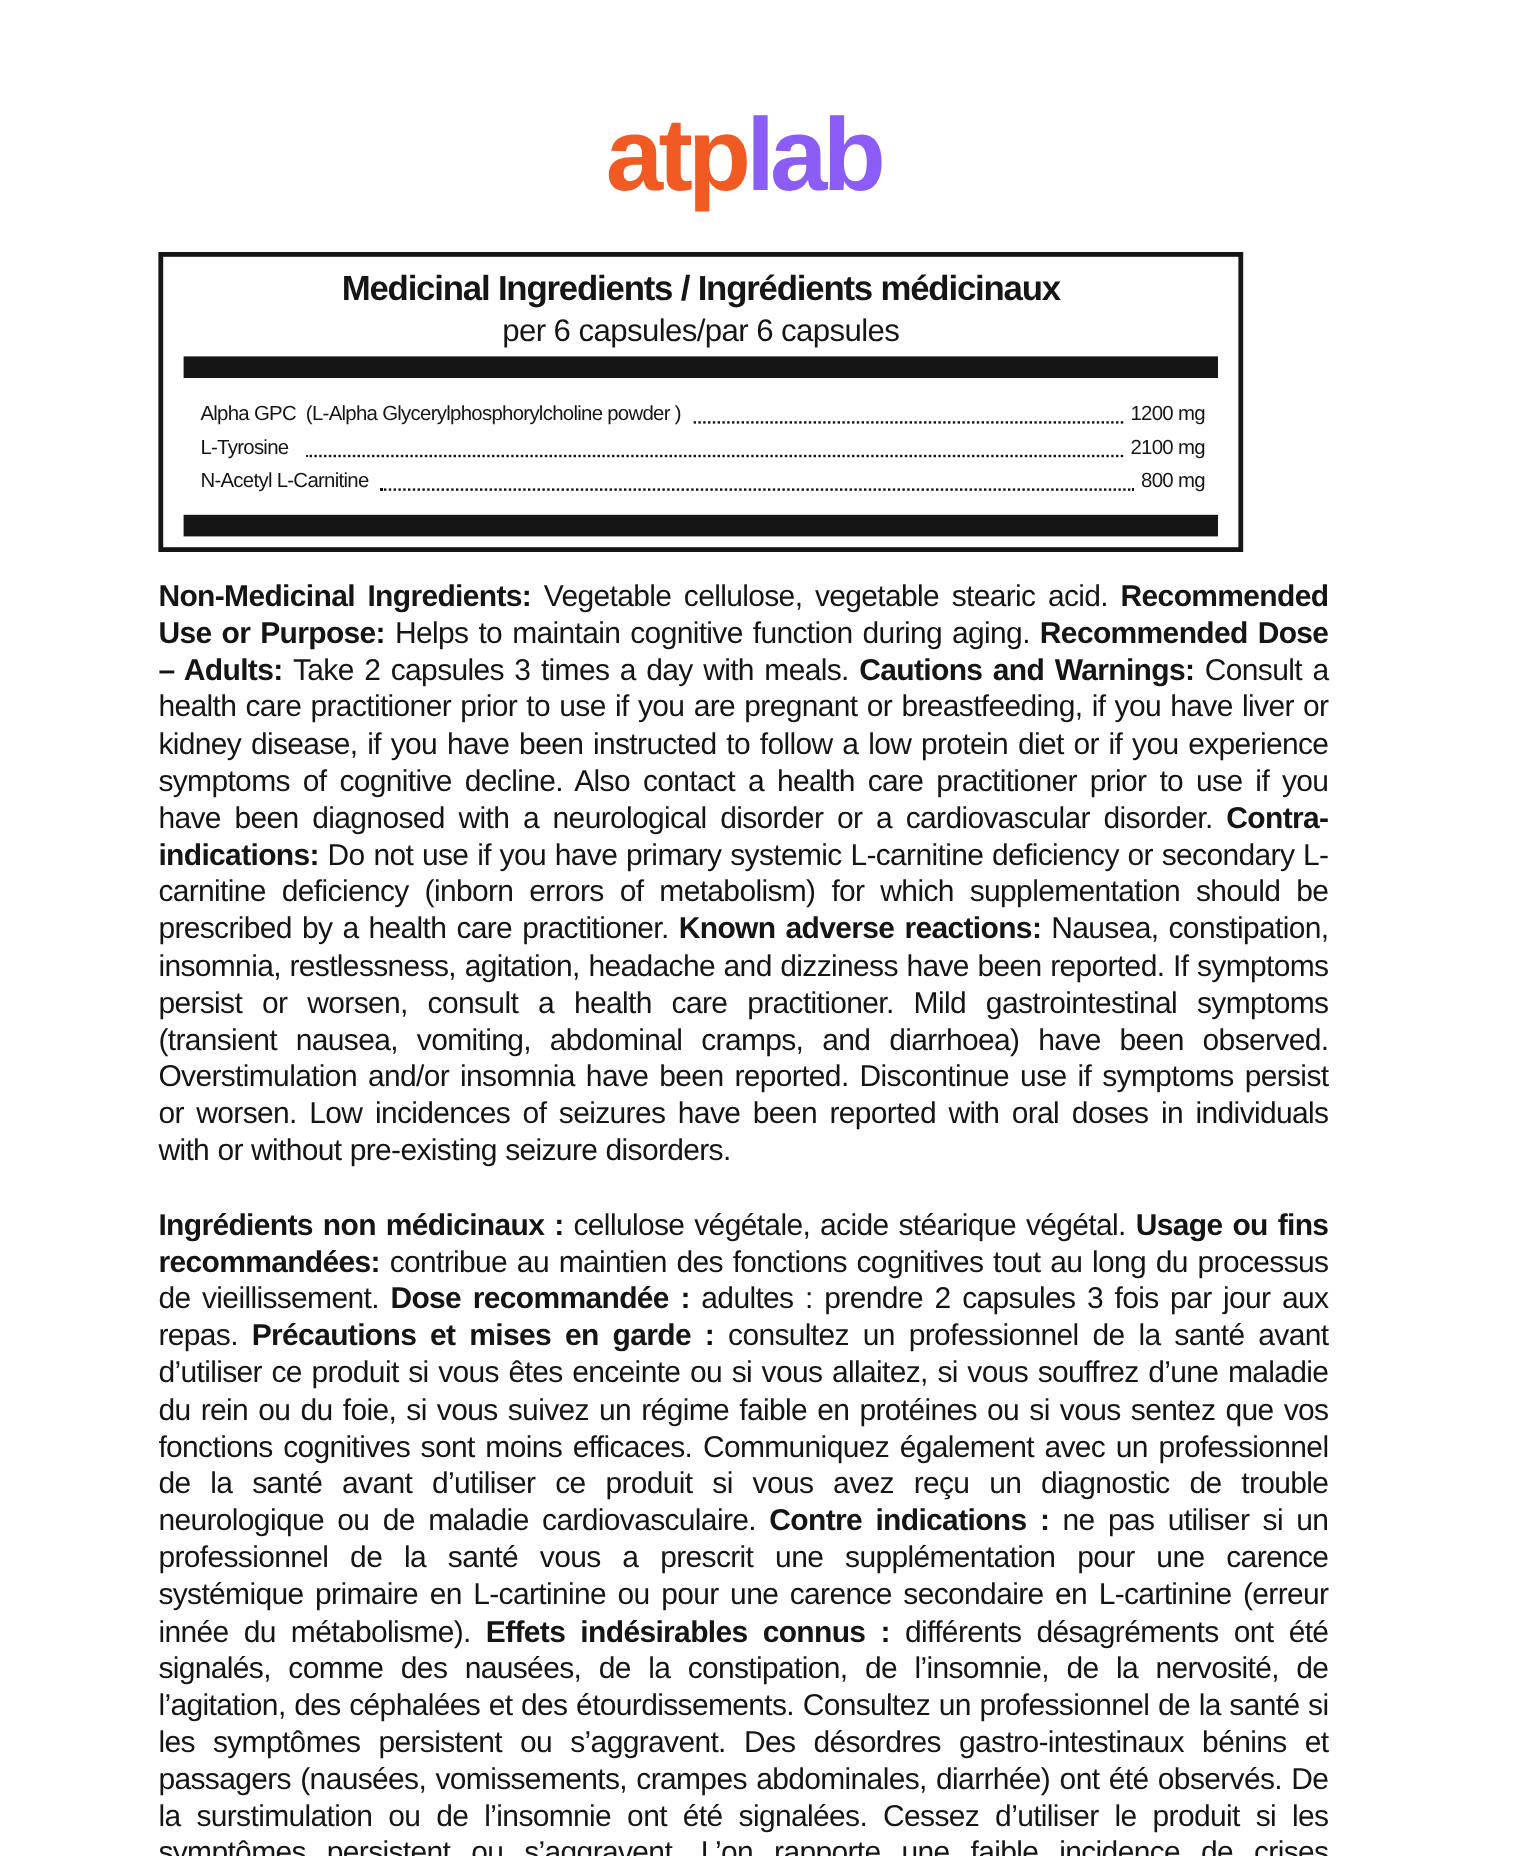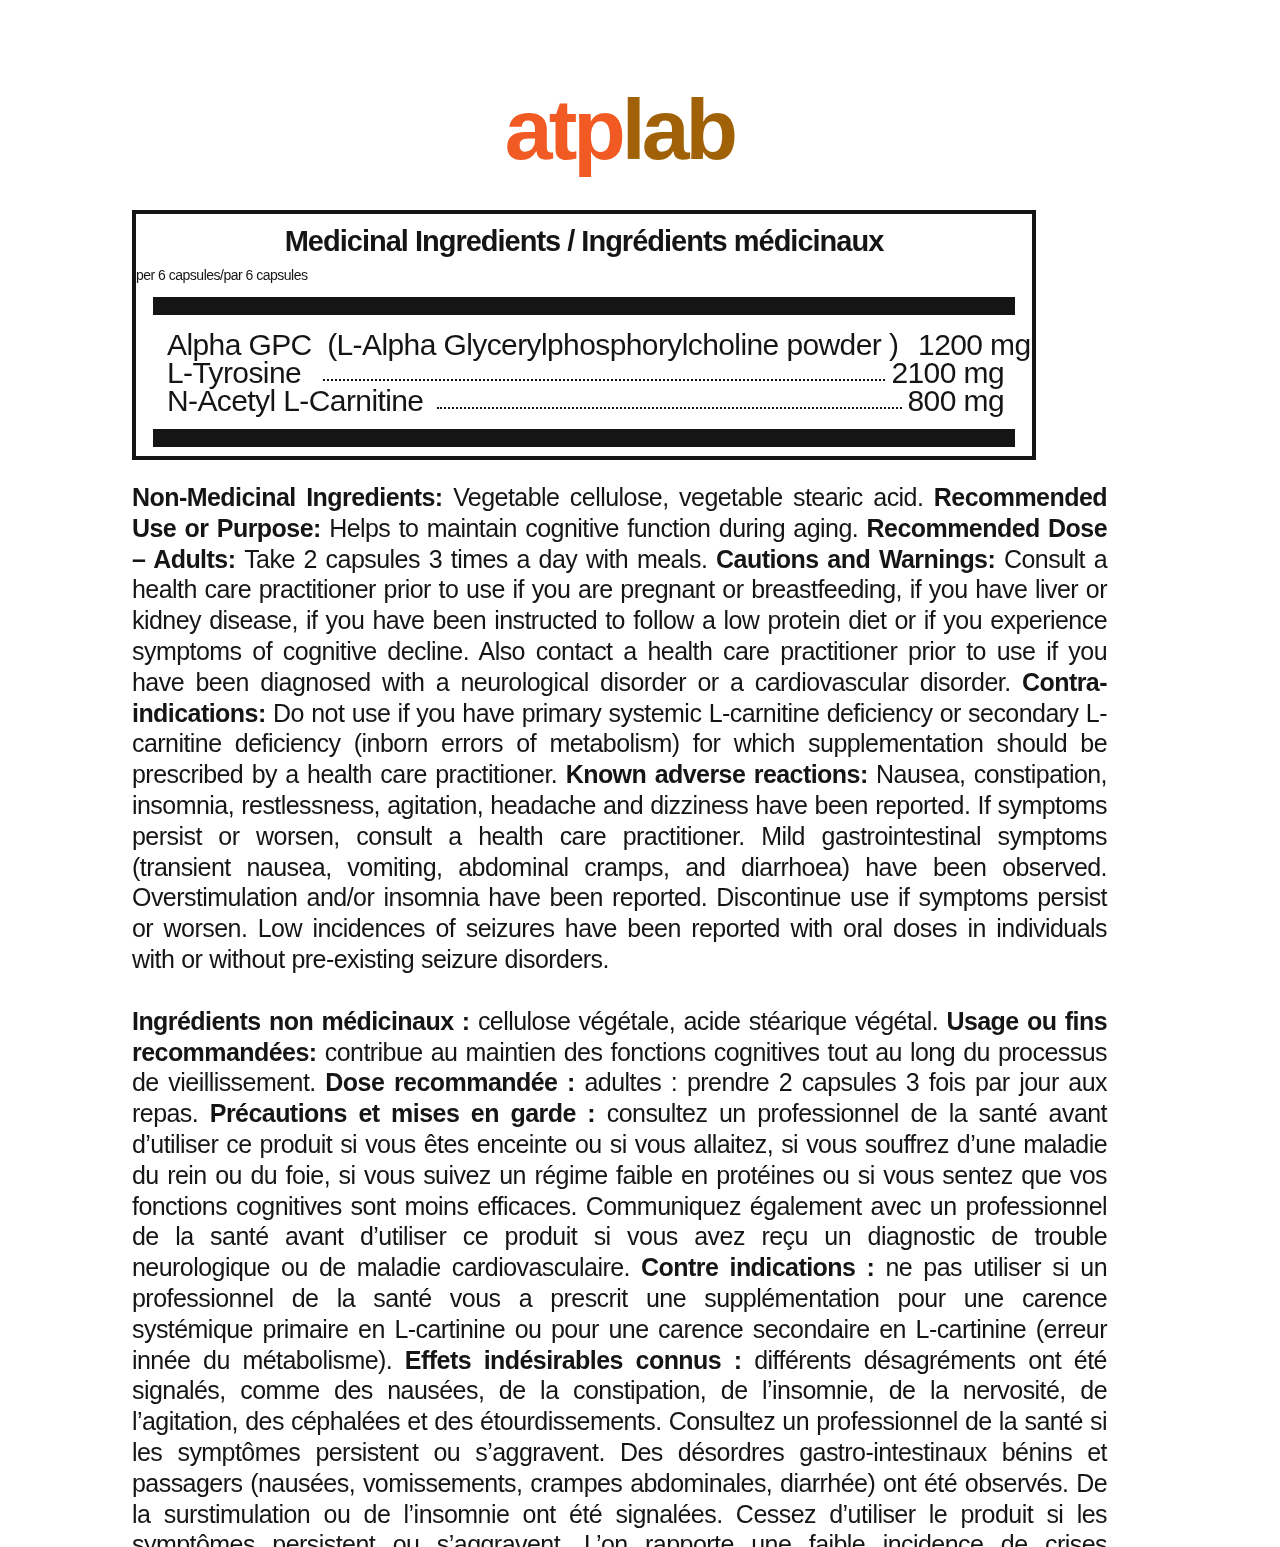--- a/index.html
+++ b/index.html
@@ -39,36 +39,36 @@
   .panel-title {
     margin: 11px 10px 0;
     text-align: center;
     font-size: 29px;
     font-weight: bold;
     letter-spacing: -1px;
     line-height: 32px;
   }
   .panel-subtitle {
     margin-top: 7px;
-    text-align: left;
-    font-size: 14px;
+    text-align: center;
+    font-size: 26px;
     letter-spacing: -0.5px;
     line-height: 22px;
   }
   .bar {
     height: 18px;
     background: #151515;
     margin: 11px 17px 0;
   }
   .bar-bottom { margin-top: 14px; }
   .ingredients {
     list-style: none;
     margin: 16px 28px 0 31px;
     padding: 0;
-    font-size: 30px;
+    font-size: 17px;
     letter-spacing: -0.6px;
   }
   .ingredients li {
     display: flex;
     line-height: 28px;
   }
   .ing-name { white-space: pre; }
   .ing-dots {
     flex: 1;
     border-bottom: 2.5px dotted #151515;
@@ -89,21 +89,21 @@
   .para-en { margin-top: 22px; }
   .para-fr { margin-top: 31px; }
   .body-text b { letter-spacing: -0.55px; }
 </style>
 </head>
 <body>
 
 <div class="page">
 
   <div class="logo">
-    <span class="logo-atp" style="color: rgb(241, 90, 34);">atp</span><span class="logo-lab" style="color: #a16207;">lab</span>
+    <span class="logo-atp" style="color: rgb(241, 90, 34);">atp</span><span class="logo-lab" style="color: #8b5cf6;">lab</span>
   </div>
 
   <div class="panel">
     <div class="panel-title">Medicinal Ingredients / Ingrédients médicinaux</div>
     <div class="panel-subtitle">per 6 capsules/par 6 capsules</div>
     <div class="bar bar-top"></div>
     <ul class="ingredients" id="ingredient-list">
         <li>
           <span class="ing-name">Alpha GPC  (L-Alpha Glycerylphosphorylcholine powder ) </span>
           <span class="ing-dots"></span>

